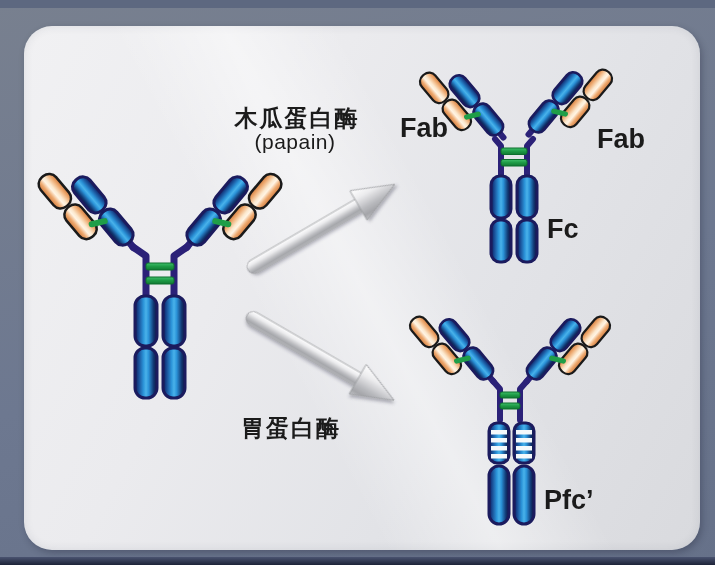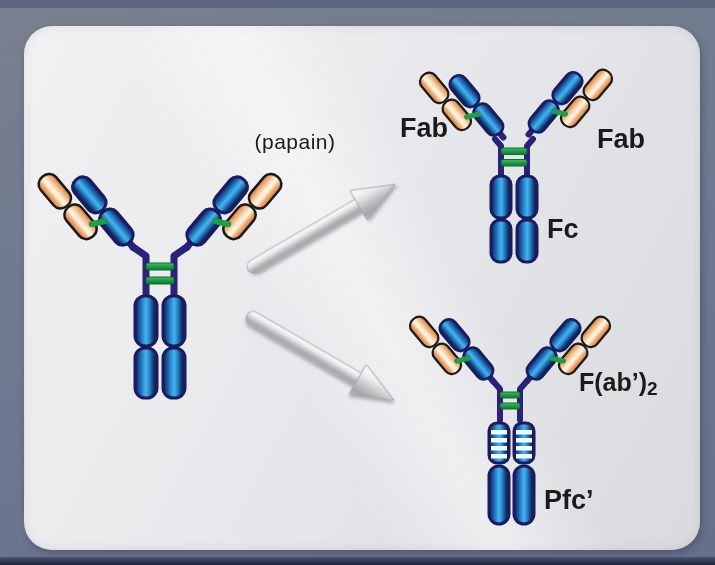--- a/index.html
+++ b/index.html
@@ -144,26 +144,27 @@
         <rect x="516" y="430" width="16" height="4.5" fill="#f4f8fb"></rect>
         <rect x="516" y="438" width="16" height="4.5" fill="#f4f8fb"></rect>
         <rect x="516" y="446" width="16" height="4.5" fill="#f4f8fb"></rect>
         <rect x="516" y="454" width="16" height="4.5" fill="#f4f8fb"></rect>
       </g>
       <rect x="489" y="466" width="20" height="58" rx="10" fill="url(#gB)" stroke="#1b1b5e" stroke-width="3"></rect>
       <rect x="514" y="466" width="20" height="58" rx="10" fill="url(#gB)" stroke="#1b1b5e" stroke-width="3"></rect>
     </g>
   </svg>
 
+  <div class="lbl zh center" style="left:197px;top:103px;width:200px;">木瓜蛋白酶</div>
   <div class="lbl en center" style="left:195px;top:130px;width:200px;">(papain)</div>
 
+  <div class="lbl zh center" style="left:191px;top:413px;width:200px;">胃蛋白酶</div>
 
 
   <div class="lbl frag center" style="left:374px;top:95px;width:100px;">Fab</div>
   <div class="lbl frag center" style="left:571px;top:106px;width:100px;">Fab</div>
   <div class="lbl frag" style="left:547px;top:196px;">Fc</div>
 
-  <div class="lbl frag" style="left:579px;top:350px;font-size:25px;"><span>F(ab’)</span><span class="sub2">2</span></div>
 
   <div class="lbl frag" style="left:544px;top:467px;">Pfc’</div>
 
   <div id="bottom-edge"></div>
 </div>
 
 </body></html>

